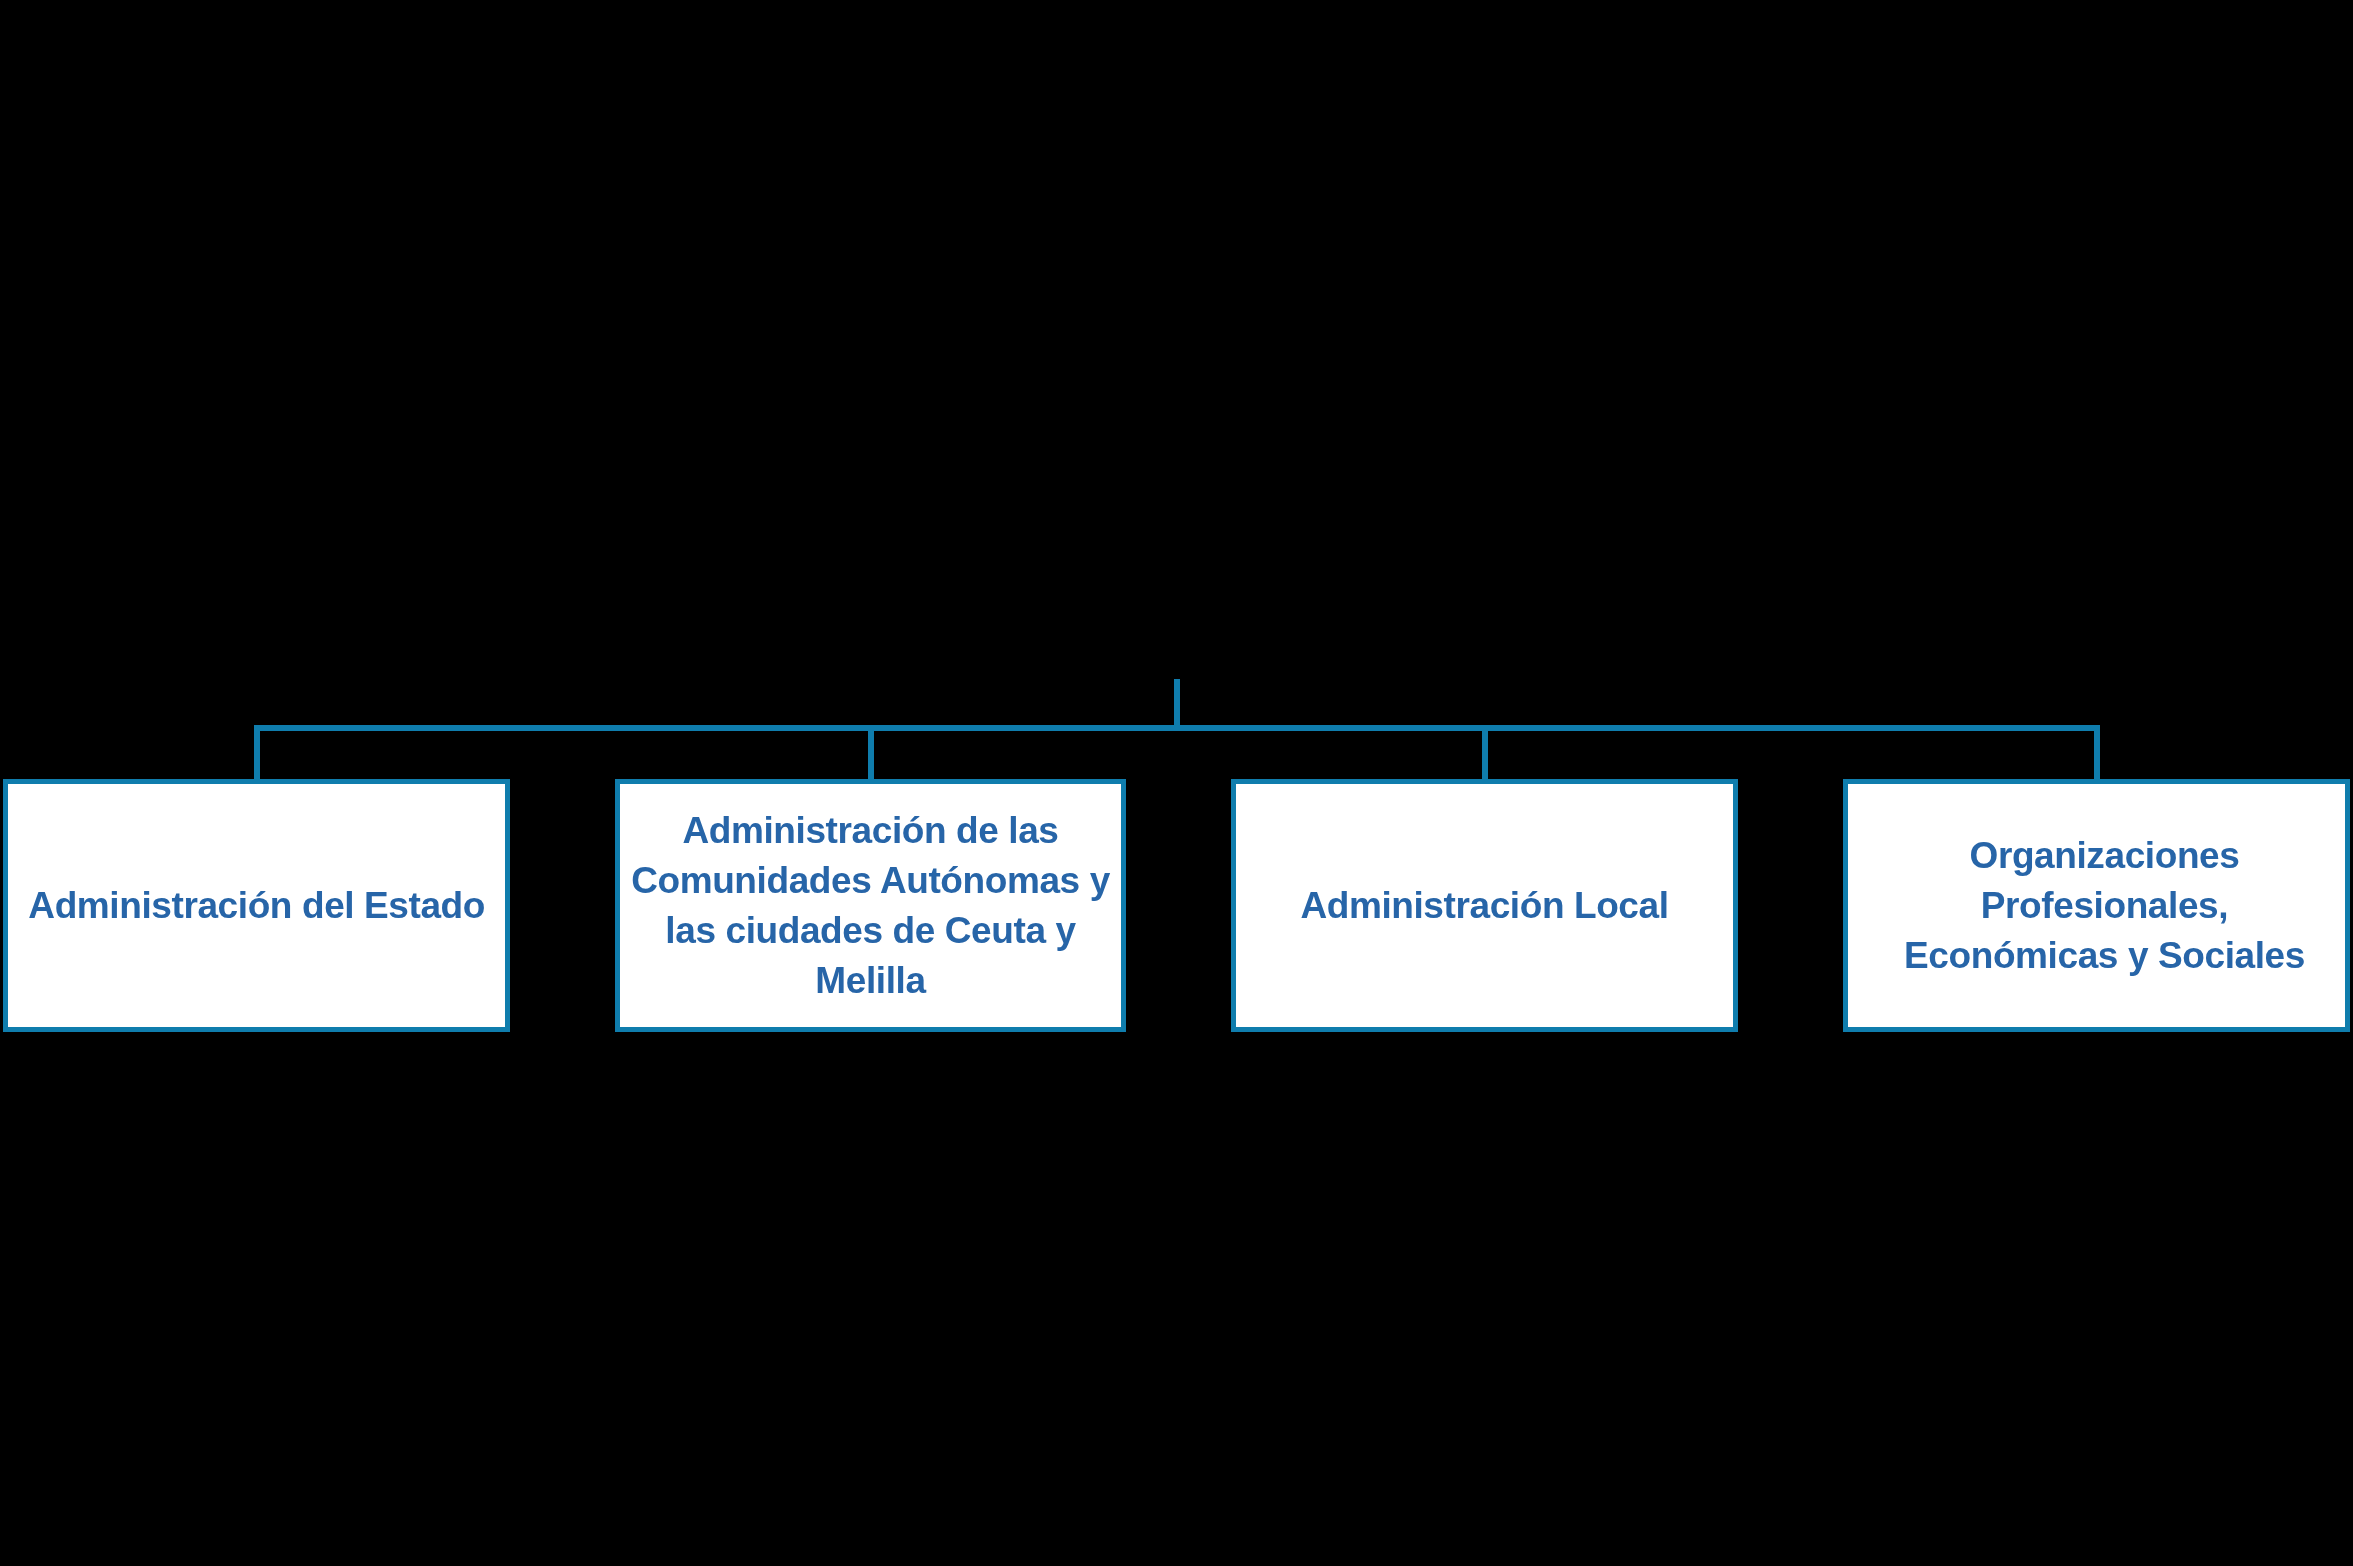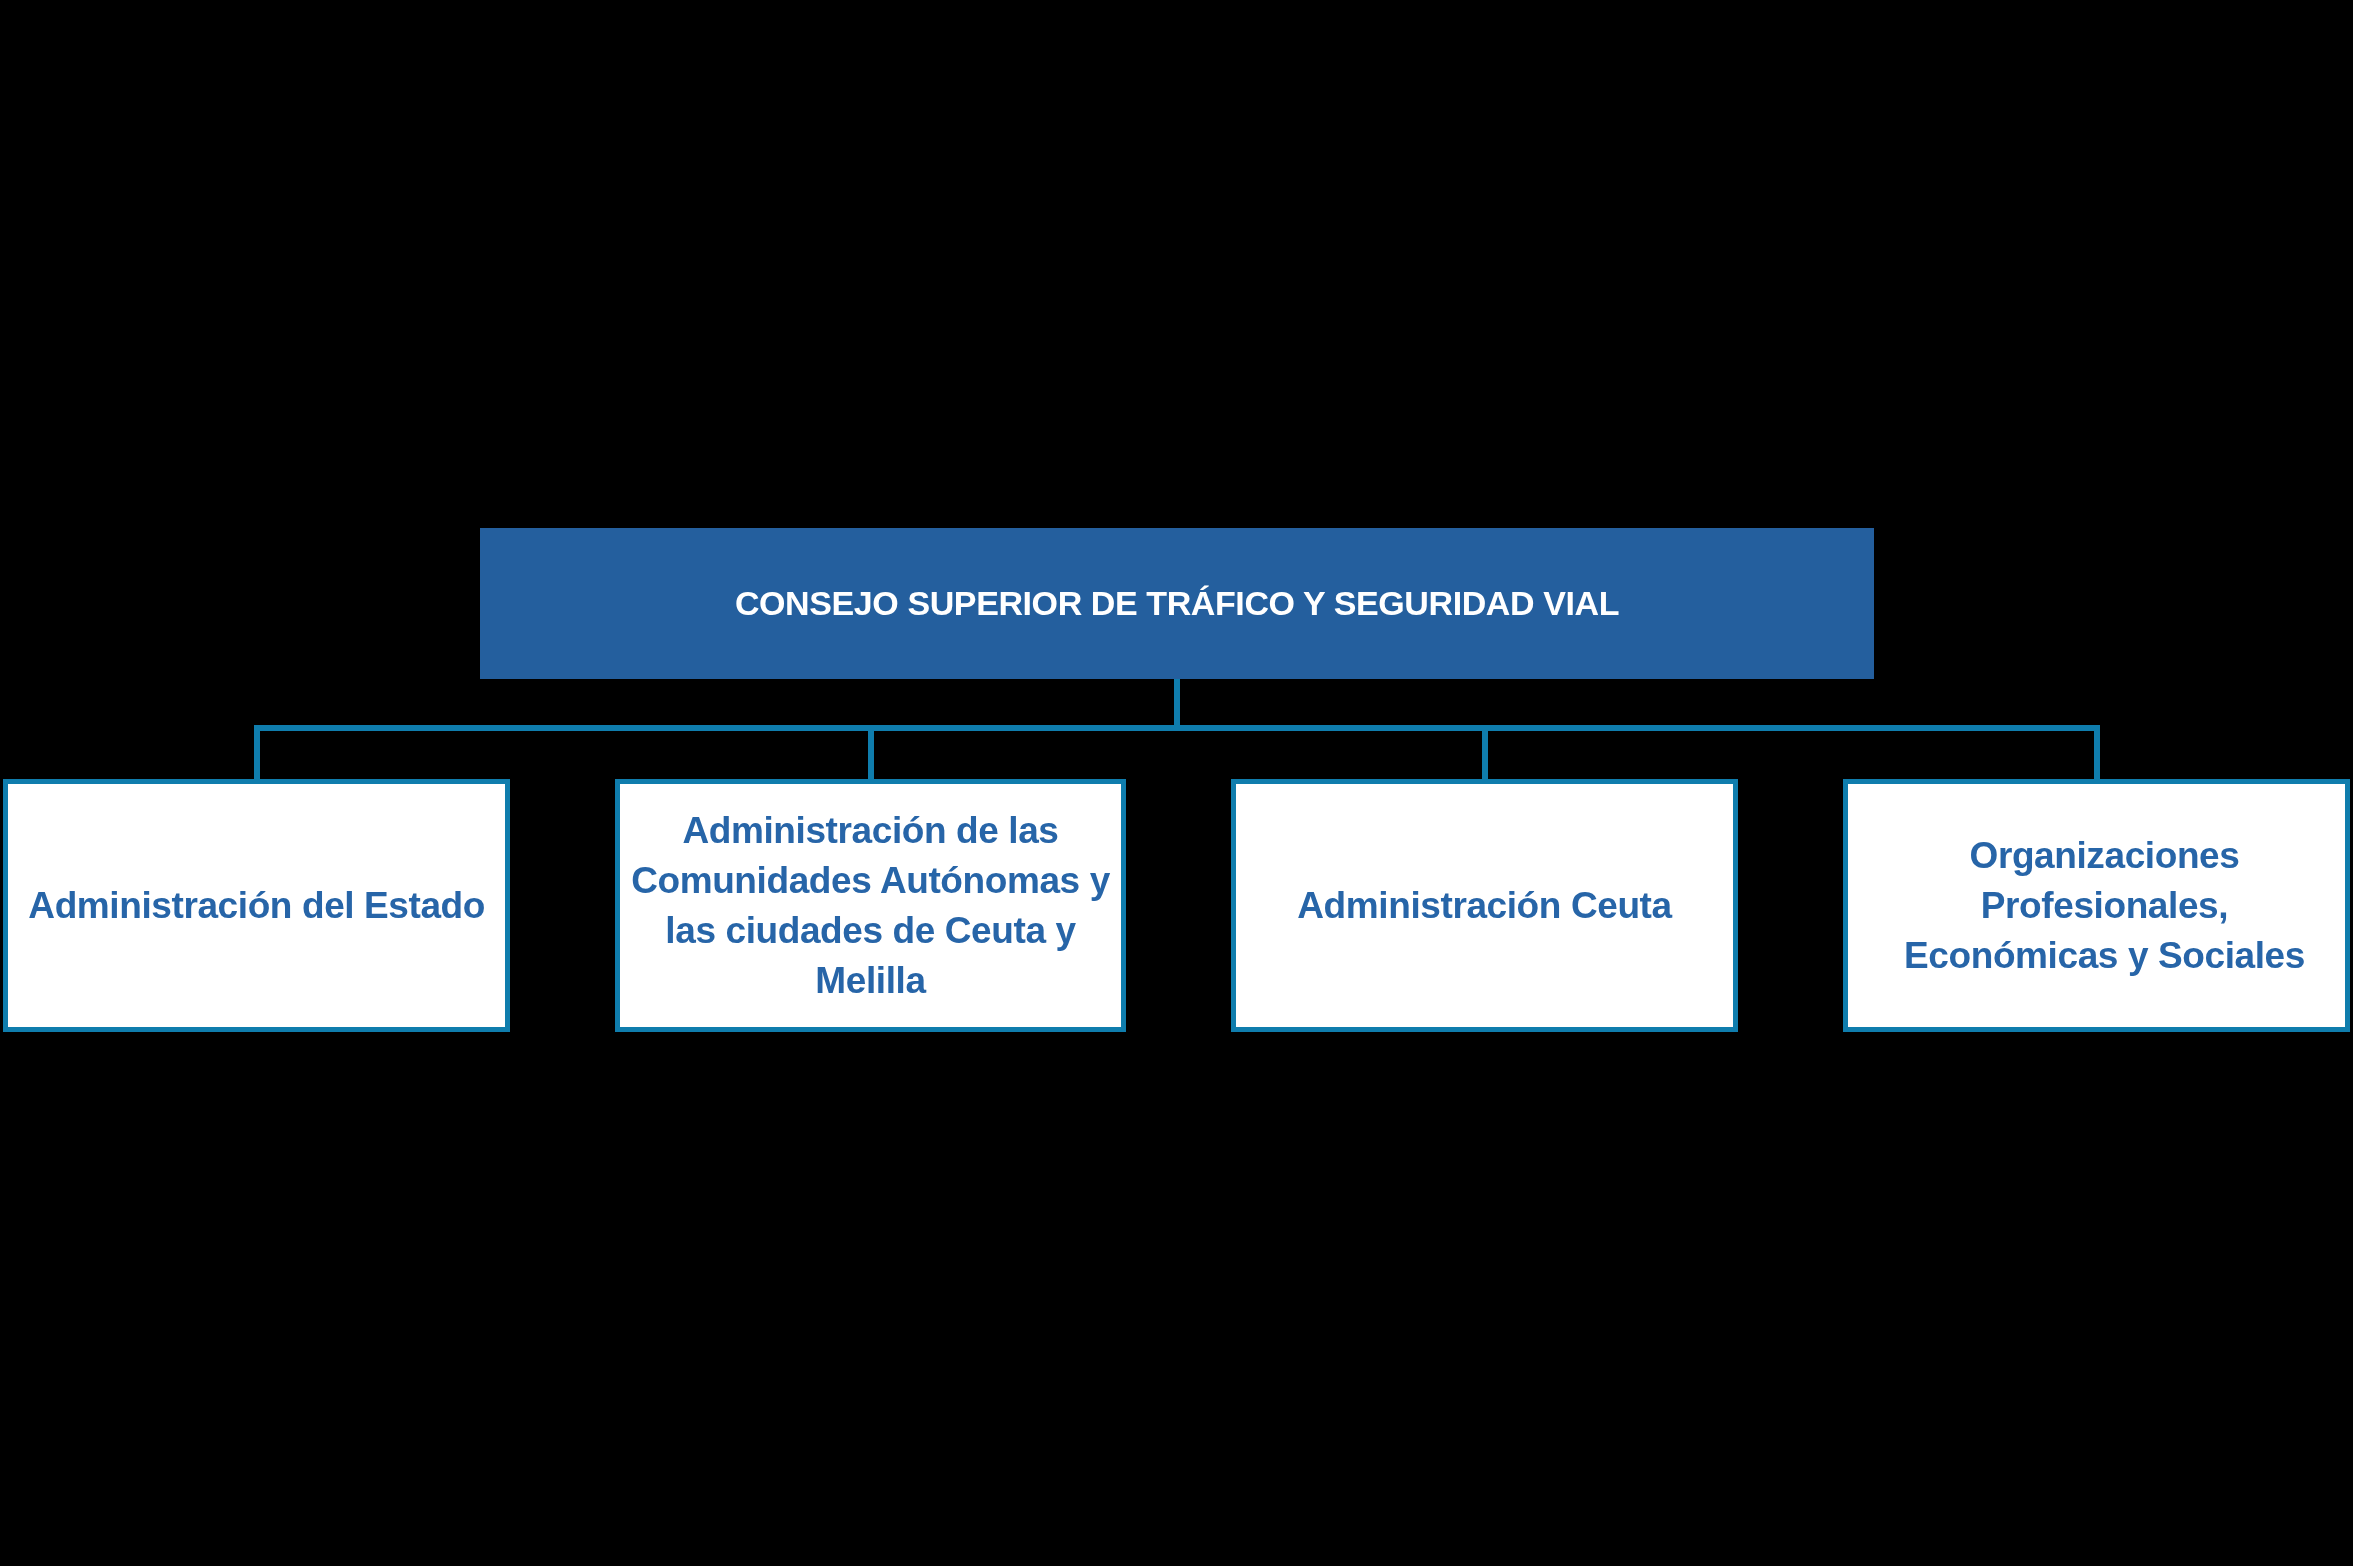--- a/index.html
+++ b/index.html
@@ -63,41 +63,38 @@
     font-weight:bold;
     padding:0 8px;
     letter-spacing:-0.4px;
   }
 </style>
 </head>
 <body>
 
 <div class="canvas">
 
-  <div class="root-box">
-    <div class="root-label">CONSEJO SUPERIOR DE TRÁFICO Y SEGURIDAD VIAL</div>
-  </div>
 
   <div class="connector stem"></div>
   <div class="connector rail"></div>
   <div class="connector drop drop-1"></div>
   <div class="connector drop drop-2"></div>
   <div class="connector drop drop-3"></div>
   <div class="connector drop drop-4"></div>
 
   <div class="child-box child-1">
     <div class="child-label">Administración del Estado</div>
   </div>
 
   <div class="child-box child-2">
     <div class="child-label">Administración de las Comunidades Autónomas y las ciudades de Ceuta y Melilla</div>
   </div>
 
   <div class="child-box child-3">
-    <div class="child-label">Administración Ceuta</div>
+    <div class="child-label">Administración Local</div>
   </div>
 
   <div class="child-box child-4">
     <div class="child-label">Organizaciones Profesionales, Económicas y Sociales</div>
   </div>
 
 </div>
 
 
 </body></html>

